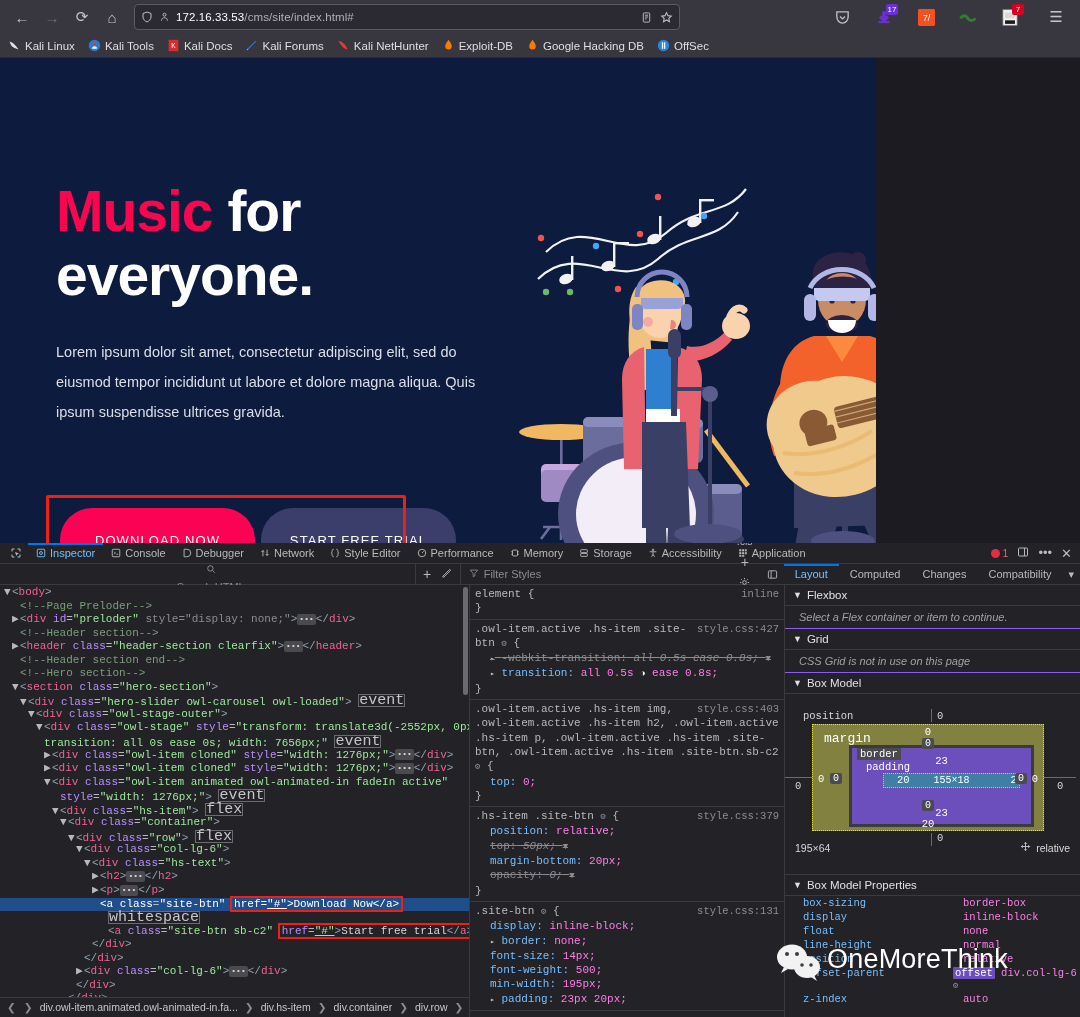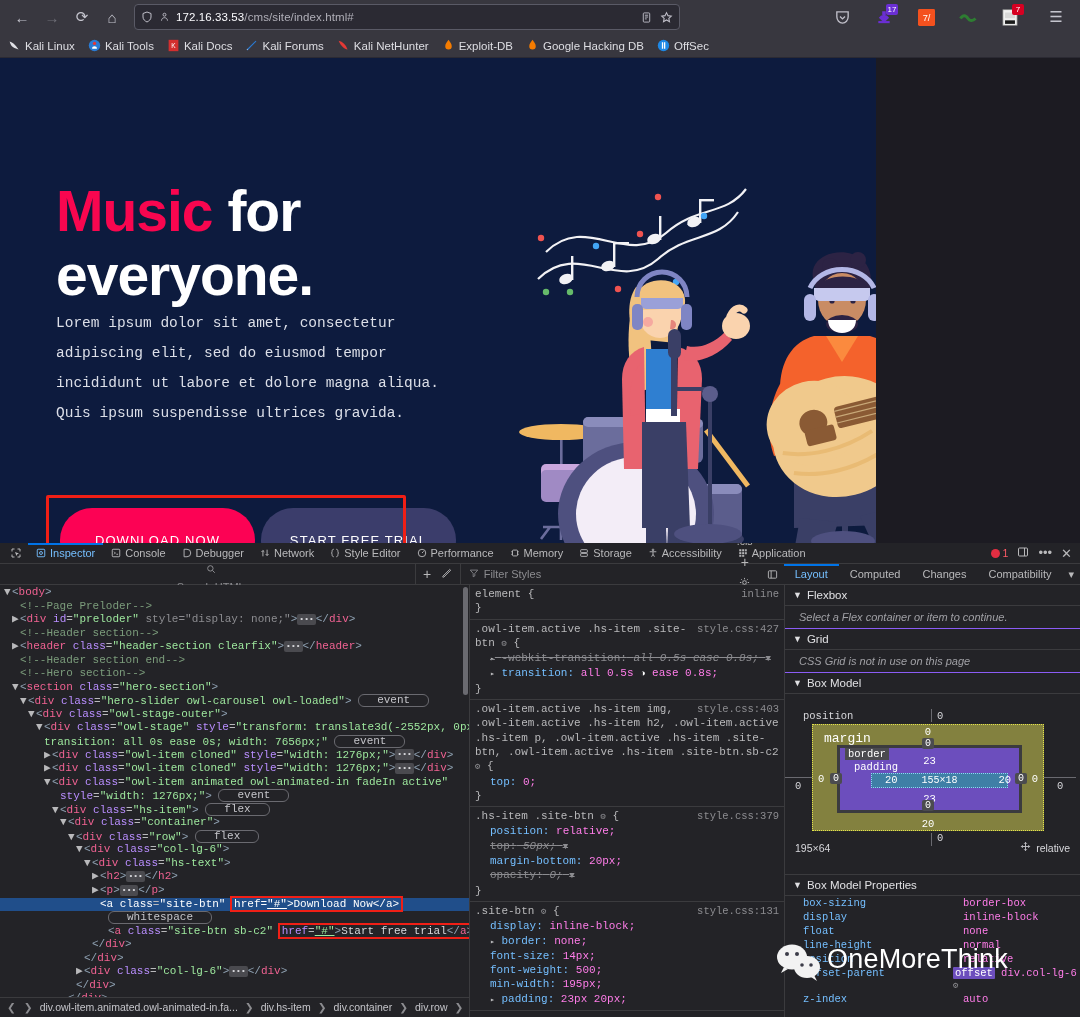--- a/index.html
+++ b/index.html
@@ -41,21 +41,21 @@
     background: #38373f; border-bottom: 1px solid #2b2a33;
   }
   .bookmark { display: flex; align-items: center; gap: 4px; color: #dedee3; font-size: 11.5px; white-space: nowrap; }
   .bm-ico { width: 13px; height: 13px; flex: none; display: block; }
 
   
   #viewport { position: relative; width: 876px; height: 485px; background: #0d1b3e; overflow: hidden; }
   #hero-text { position: absolute; left: 56px; top: 122px; width: 440px; }
   #hero-h2 { font-size: 57px; line-height: 1.12; font-weight: 700; color: #ffffff; letter-spacing: -1px; }
   #hero-h2 .accent { color: #f9064f; }
-  #hero-p { font-size: 14.5px; line-height: 2.07; color: #dcdfe8; width: 420px; font-family: Liberation Mono, monospace; }
+  #hero-p { margin-top: 29px; font-size: 14.5px; line-height: 2.07; color: #dcdfe8; width: 420px; }
   #btn-highlight {
     position: absolute; left: 46px; top: 437px; width: 360px; height: 91px;
     border: 3px solid #f01f16; border-radius: 2px;
   }
   #hero-buttons { position: absolute; left: 60px; top: 450px; display: flex; gap: 6px; }
   .site-btn {
     min-width: 195px; height: 64px; border-radius: 50px; border: none;
     font-size: 13px; font-weight: 500; letter-spacing: 1.1px; text-transform: uppercase;
     color: #fff; display: flex; align-items: center; justify-content: center;
     font-family: "Liberation Sans", sans-serif; cursor: pointer;
@@ -107,22 +107,22 @@
   .attr { color: #b98eff; }
   .val { color: #9ee89e; }
   .cmt { color: #7b9c7b; }
   .txt { color: #d7d7db; }
   .tri { color: #b9b9bb; display:inline-block; width: 8px; }
   .ellip {
     display: inline-block; background: #4a4a4f; border-radius: 2px; color: #d7d7db;
     font-size: 8px; line-height: 8px; padding: 1px 2px 2px; vertical-align: middle;
   }
   .badgex {
-    display: inline-block; border: 1px solid #6a6a70; border-radius: 6px;
-    color: #c5c5ca; font-size: 11px; padding: 0 18px; line-height: 11px; vertical-align: 1px;
+    display: inline-block; border: 1px solid #6a6a70; border-radius: 0;
+    color: #c5c5ca; font-size: 15px; padding: 0 0; line-height: 11px; vertical-align: 1px;
   }
   #breadcrumb {
     height: 20px; background: #232327; border-top: 1px solid #3b3b3e; display: flex;
     align-items: center; font-family: "Liberation Sans", sans-serif; font-size: 10.5px;
     color: #c5c5ca; padding: 0 4px; gap: 2px; white-space: nowrap;
   }
   .bc-arrow { color: #8c8c90; padding: 0 3px; }
   .bc-item { padding: 0 2px; }
 
   
@@ -152,21 +152,21 @@
   .lp-note { padding: 5px 14px; font-style: italic; color: #a0a0a5; font-size: 11px; border-bottom: 1px solid #8b5cf6; font-family: "Liberation Sans", sans-serif;}
   
   #boxmodel { position: relative; height: 180px; font-family: "Liberation Mono", monospace; }
   #bm-position { position: absolute; left: 18px; top: 16px; font-size: 10.5px; color: #d7d7db; }
   #bm-margin {
     position: absolute; left: 27px; top: 30px; width: 232px; height: 107px;
     background: #83813f; border: 1px dotted #e3e34a;
   }
   #bm-label-margin { position: absolute; left: 11px; top: 6px; font-size: 13px; color: #fff; }
   #bm-border {
-    position: absolute; left: 24px; top: 20px; width: 185px; height: 68px;
+    position: absolute; left: 36px; top: 20px; width: 185px; height: 82px;
     background: #6c4ebd; border: 3px solid #3b3b3e;
   }
   #bm-label-border {
     position: absolute; left: 5px; top: 0px; font-size: 10.5px; color: #fff; background: #4b4b4f; padding: 0 3px;
   }
   #bm-label-padding { position: absolute; left: 14px; top: 13px; font-size: 10.5px; color: #fff; }
   #bm-content {
     position: absolute; left: 31px; top: 25px; width: 137px; height: 15px;
     background: #3f7fa6; border: 1px dotted #8fd4f5; display: flex; align-items: center; justify-content: center;
     font-size: 10px; color: #fff;

